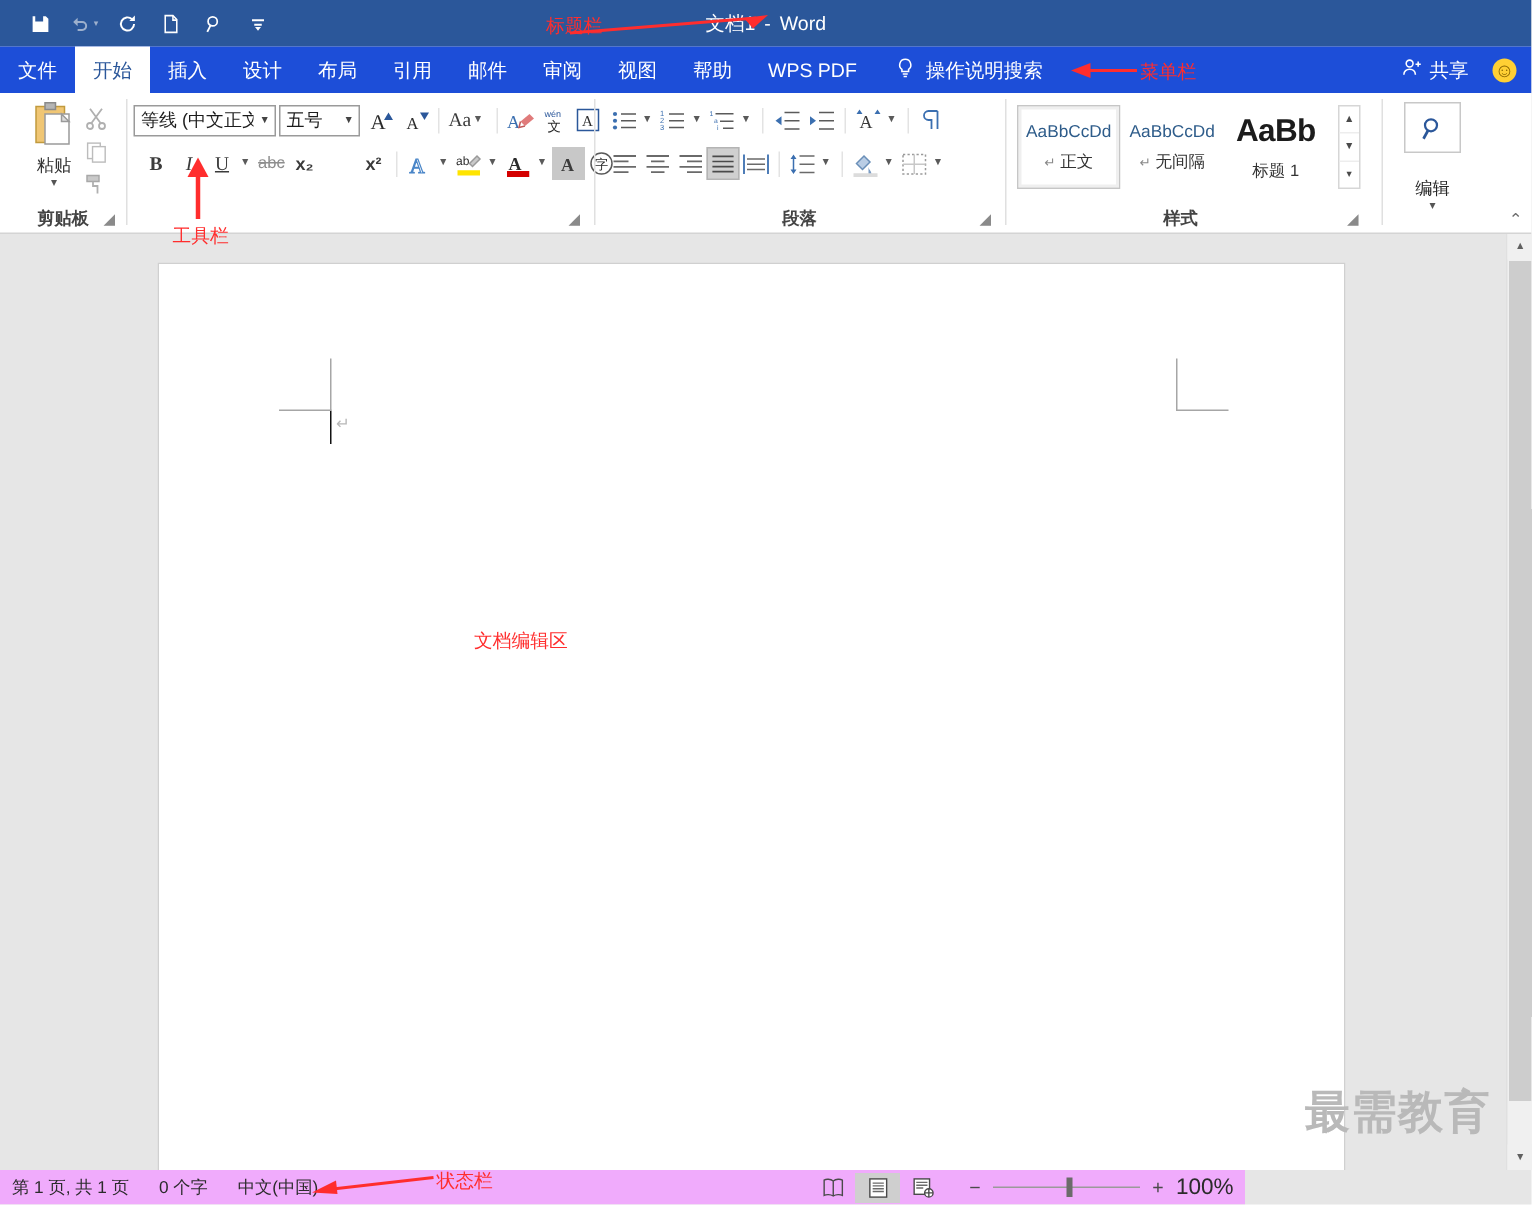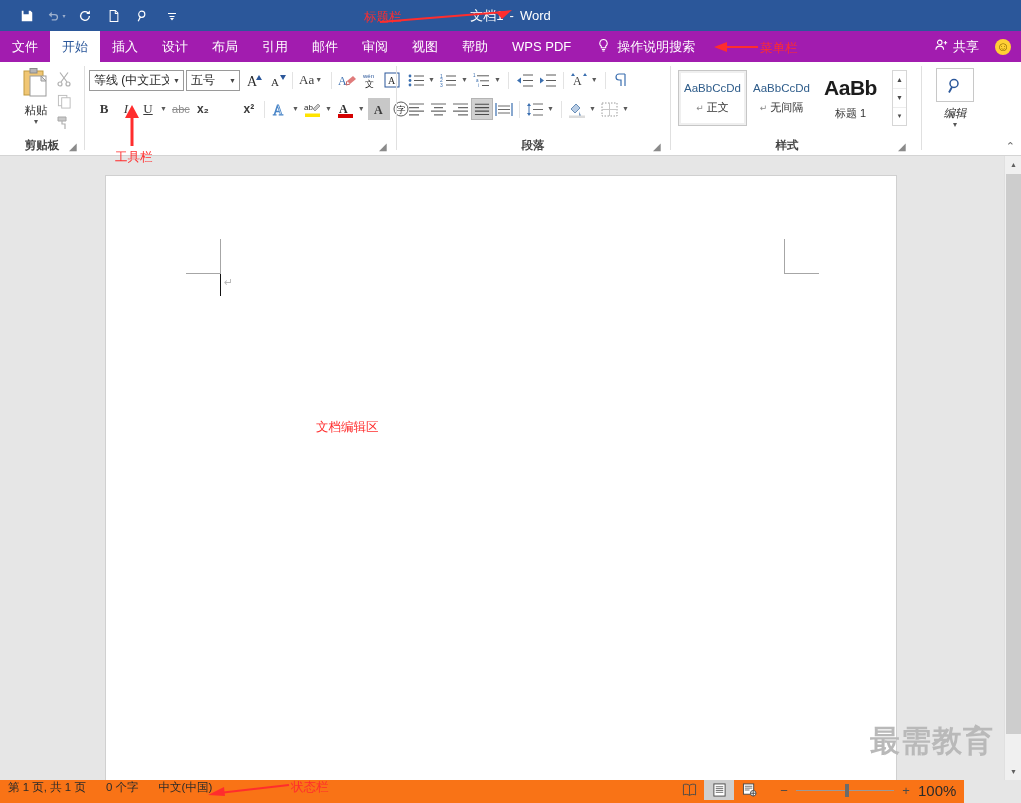--- a/index.html
+++ b/index.html
@@ -43,21 +43,21 @@
     width:45px; height:31px; display:flex; align-items:center; justify-content:center;
     color:#ffffff;
   }
   .ribbon-display { width:40px; }
   .win-min span { display:block; width:11px; height:1px; background:#fff; }
   .win-max span { display:block; width:10px; height:10px; border:1px solid #fff; }
 
   
   .tabstrip {
     position:absolute; left:0; top:31px; width:1021px; height:31px;
-    background:#a21caf; display:flex; align-items:flex-start;
+    background:#1d4ed8; display:flex; align-items:flex-start;
   }
   .tab {
     height:31px; padding:0 12px; display:flex; align-items:center;
     color:#ffffff; font-size:13px; white-space:nowrap;
   }
   .tab.active { background:#ffffff; color:#2b579a; }
   .tellme {
     display:flex; align-items:center; gap:7px; height:31px;
     padding:0 10px 0 14px; color:#ffffff; font-size:13px;
   }
@@ -139,21 +139,21 @@
   }
   .gal-scroll div:last-child { border-bottom:none; }
 
   .editbtn {
     position:absolute; left:14px; top:6px; width:38px; text-align:center;
   }
   .editbtn .sq {
     width:38px; height:34px; border:1px solid #c8c8c8; background:#fff;
     display:flex; align-items:center; justify-content:center; color:#2b579a;
   }
-  .editbtn .lbl { font-size:11.5px; margin-top:4px;font-style:italic; }
+  .editbtn .lbl { font-size:11.5px; margin-top:16px; }
   .editbtn .caret { font-size:8px; color:#555; line-height:8px; }
   .collapse-ribbon {
     position:absolute; right:6px; bottom:2px; font-size:11px; color:#6a6a6a;
   }
 
   
   .docarea {
     position:absolute; left:0; top:156px; width:1004px; height:624px;
     background:#e6e6e6; overflow:hidden;
   }
@@ -190,22 +190,22 @@
     display:flex; align-items:center; justify-content:center;
     font-size:7px; color:#606060; background:#f0f0f0;
   }
   .vs-up { top:0; } .vs-down { bottom:0; }
   .vs-thumb {
     position:absolute; left:1px; top:18px; width:15px; height:560px; background:#cdcdcd;
   }
 
   
   .statusbar {
-    position:absolute; left:0; bottom:0; width:964px; height:23px;
-    background:#f97316; display:flex; align-items:flex-start;
+    position:absolute; left:0; bottom:0; width:830px; height:23px;
+    background:#f0abfc; display:flex; align-items:center;
     font-size:11.5px; color:#2b2b2b;
   }
   .sb-left { display:flex; align-items:center; gap:20px; padding-left:8px; }
   .sb-right {
     position:absolute; right:8px; display:flex; align-items:center; gap:0px;
   }
   .viewbtn {
     width:30px; height:20px; display:flex; align-items:center; justify-content:center;
     color:#4a4a4a;
   }

